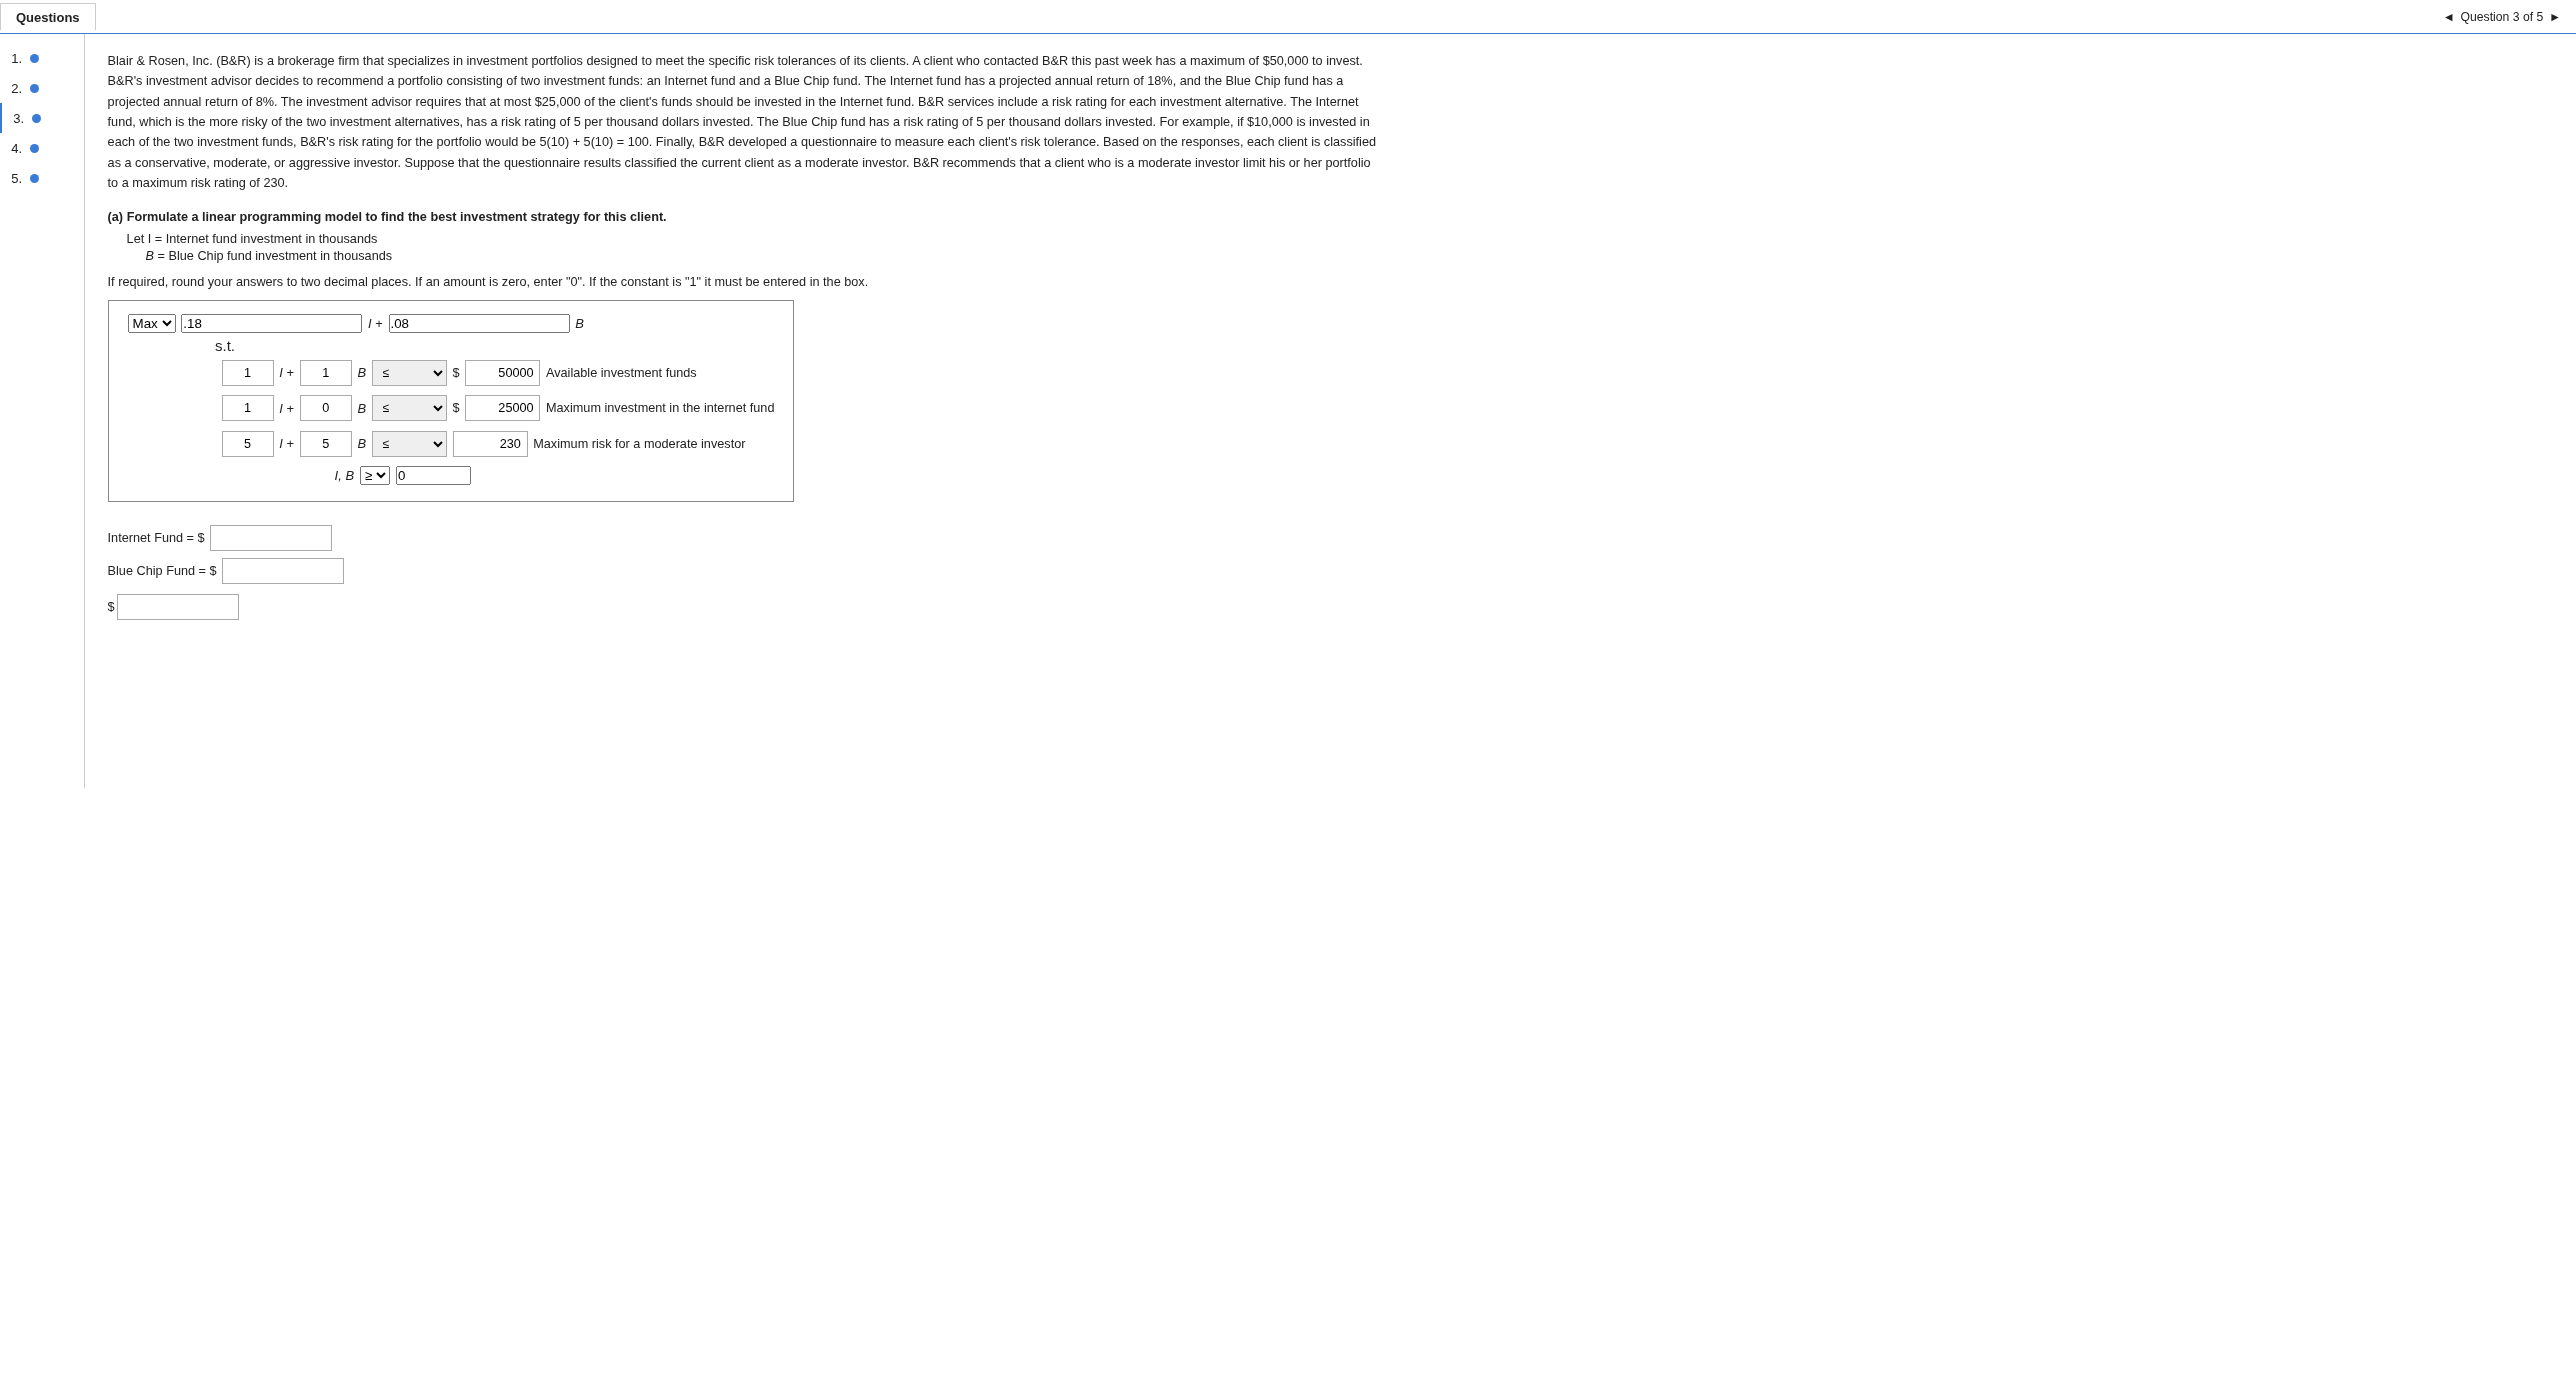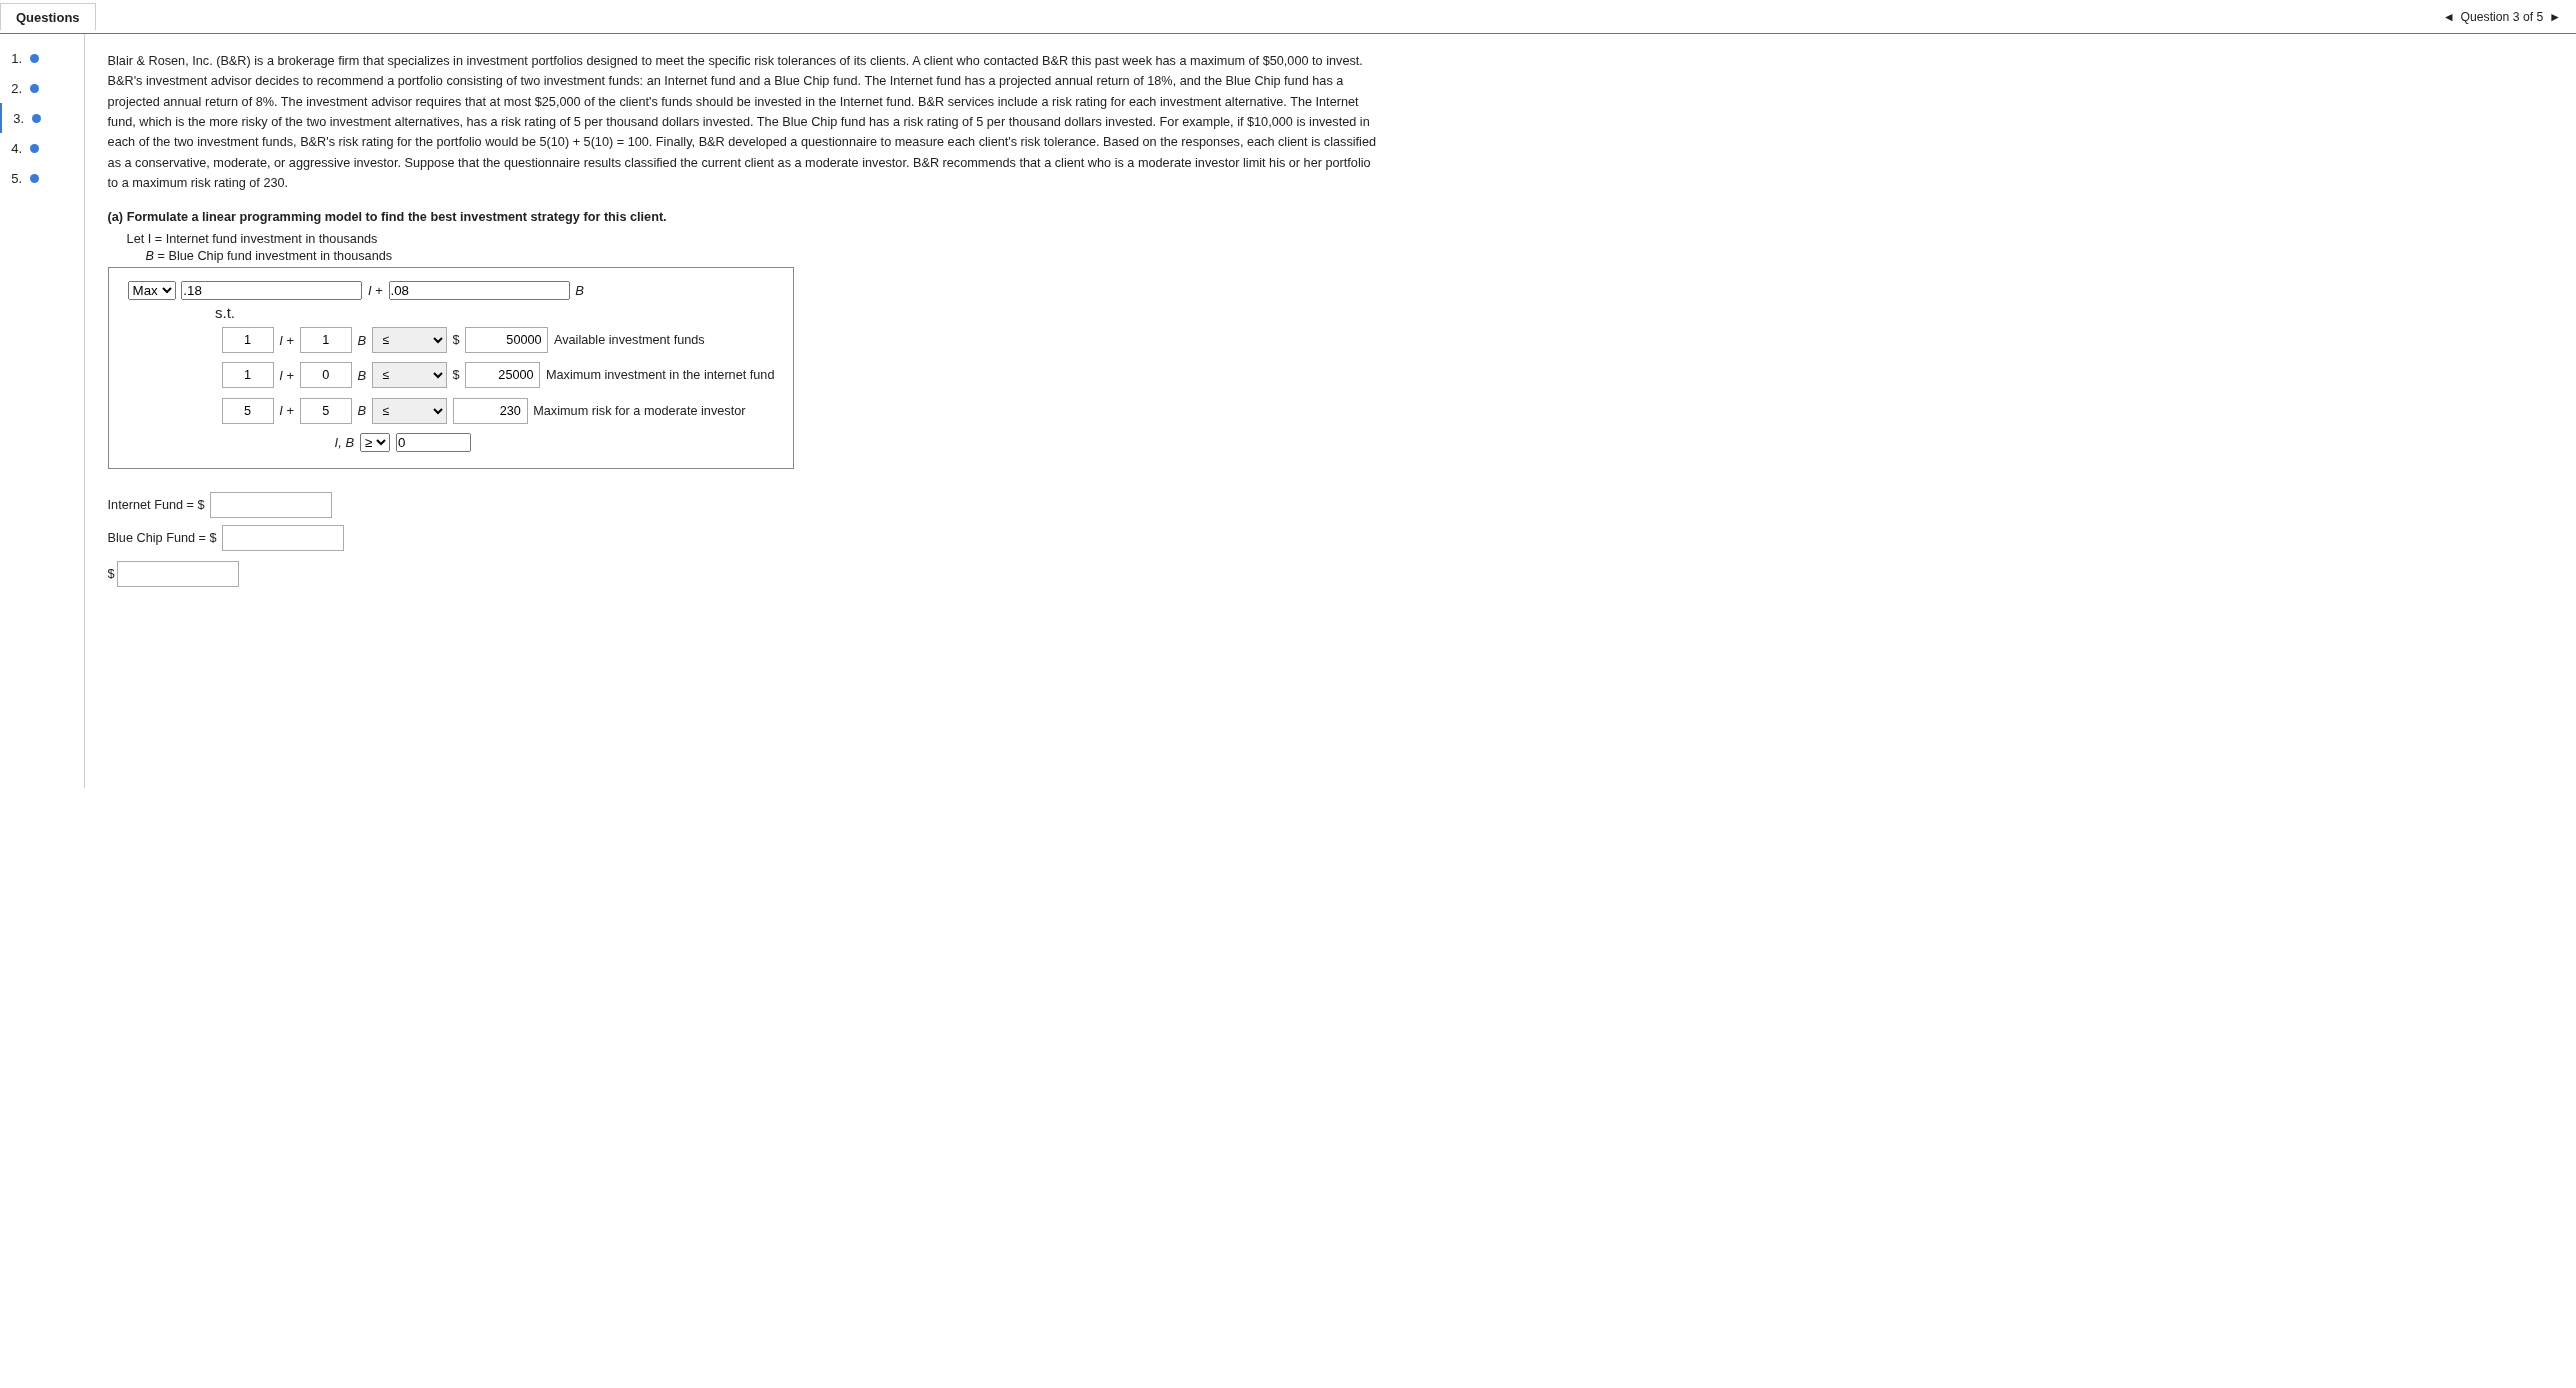--- a/index.html
+++ b/index.html
@@ -231,20 +231,21 @@
 
     
     <p class="part-label">(a) Formulate a linear programming model to find the best investment strategy for this client.</p>
     <p class="let-line">
       <span>Let I = Internet fund investment in thousands</span>
     </p>
     <p class="let-line" style="margin-left: 38px;">
       <span class="italic">B</span>
       <span> = Blue Chip fund investment in thousands</span>
     </p>
+    <p class="instruction-line" style="margin-top: 11.3px;">If required, round your answers to two decimal places. If an amount is zero, enter "0". If the constant is "1" it must be entered in the box.</p>
 
     
     <div class="lp-box">
       
       <div class="lp-obj-row">
         <select class="obj-select">
           <option>Max</option>
           <option>Min</option>
         </select>
         <input type="text" class="coeff-box" value=".18" style="">
@@ -263,21 +264,21 @@
         <input type="text" class="coeff-box" value="1" style="">
         <span><em>I</em> +</span>
         <input type="text" class="coeff-box" value="1" style="">
         <span><em>B</em></span>
         <select class="rel-select">
           <option>≤</option>
           <option>≥</option>
           <option>=</option>
         </select>
         <span class="dollar">$</span>
-        <input type="text" class="rhs-box" value="50000" style="width: 83px; text-align: right;">
+        <input type="text" class="rhs-box" value="50000" style="width: 75px; text-align: right;">
         <span class="label-text">Available investment funds</span>
       </div>
 
       
       <div class="lp-row" style="margin-left: 94px;">
         <input type="text" class="coeff-box" value="1" style="">
         <span><em>I</em> +</span>
         <input type="text" class="coeff-box" value="0" style="">
         <span><em>B</em></span>
         <select class="rel-select">

